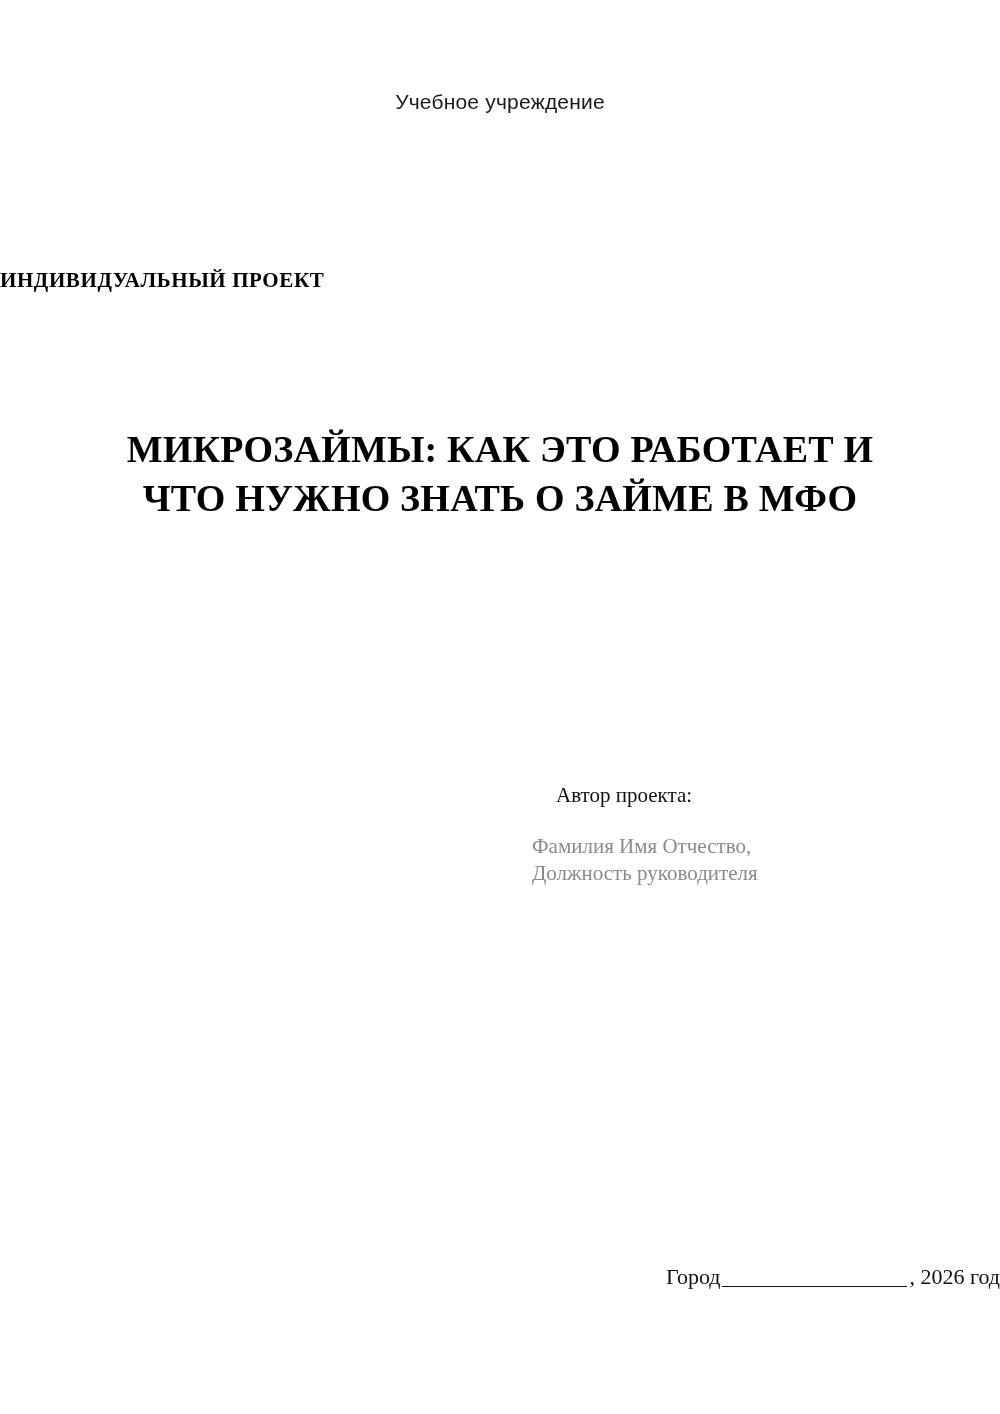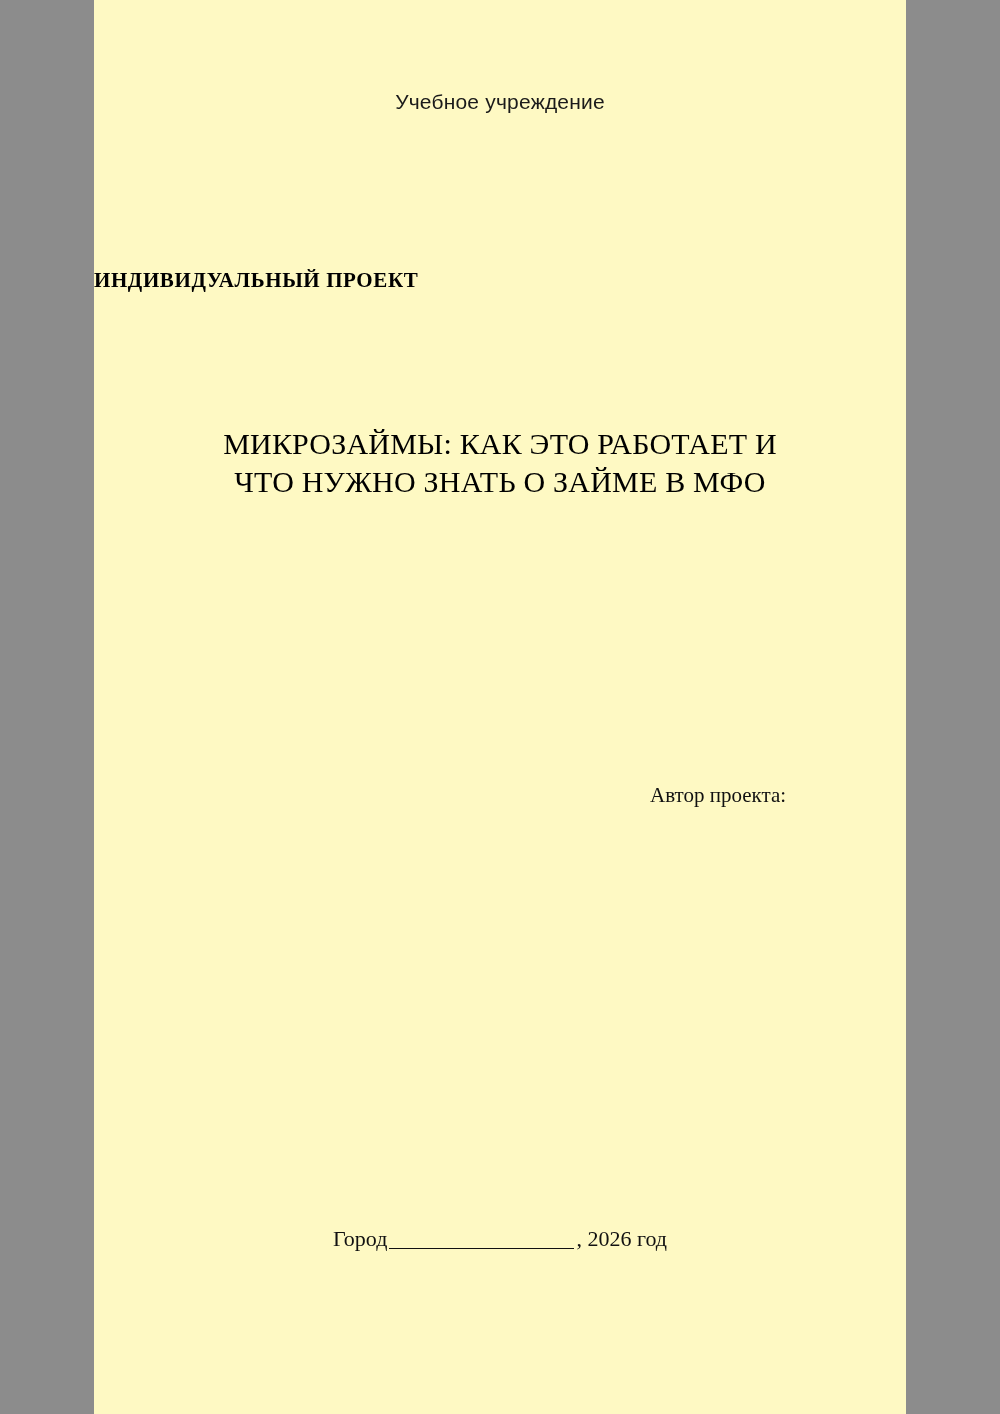--- a/index.html
+++ b/index.html
@@ -2,23 +2,23 @@
 <html lang="ru"><head>
 <meta charset="utf-8">
 <style>
   html, body {
     margin: 0;
     padding: 0;
     background: #8c8c8c;
   }
   .page {
     position: relative;
-    width: 812px;
+    width: 1000px;
     height: 1414px;
-    background: #fef9c3;
+    background: #ffffff;
     margin: 0 auto;
     overflow: hidden;
     font-family: "Liberation Serif", serif;
     color: #000000;
     box-sizing: border-box;
   }
   
   .page::before {
     content: "";
     position: absolute;
@@ -51,22 +51,22 @@
     color: #000;
   }
 
   .title {
     position: absolute;
     top: 425px;
     left: 90px;
     right: 90px;
     text-align: center;
     font-family: "Liberation Serif", serif;
-    font-weight: normal;
-    font-size: 30px;
+    font-weight: bold;
+    font-size: 38px;
     line-height: 1.28;
     letter-spacing: 0.2px;
     color: #000;
   }
   .title .line {
     display: block;
     white-space: nowrap;
   }
 
   .credits {
@@ -87,24 +87,24 @@
     margin-left: 24px;
   }
   .credits .value {
     display: block;
     color: #8a8a8a;
     margin-bottom: 6px;
   }
 
   .footer {
     position: absolute;
-    top: 1226px;
+    top: 1264px;
     left: 0;
     right: 0;
-    text-align: center;
+    text-align: right;
     font-size: 22px;
     color: #111;
   }
   .footer .city-line {
     display: inline-block;
     white-space: pre;
   }
   .blank-rule {
     display: inline-block;
     width: 185px;
@@ -125,20 +125,22 @@
   <div class="title">
     <span class="line">МИКРОЗАЙМЫ: КАК ЭТО РАБОТАЕТ И</span>
     <span class="line">ЧТО НУЖНО ЗНАТЬ О ЗАЙМЕ В МФО</span>
   </div>
 
   <div class="credits">
     <div class="block">
       <span class="label">Автор проекта:</span>
     </div>
     <div class="block">
+      <span class="value">Фамилия Имя Отчество,</span>
+      <span class="value">Должность руководителя</span>
     </div>
   </div>
 
   <div class="footer">
     <span class="city-line"><span>Город</span><span class="blank-rule"></span><span>, 2026 год</span></span>
   </div>
 
 </div>
 
 </body></html>

